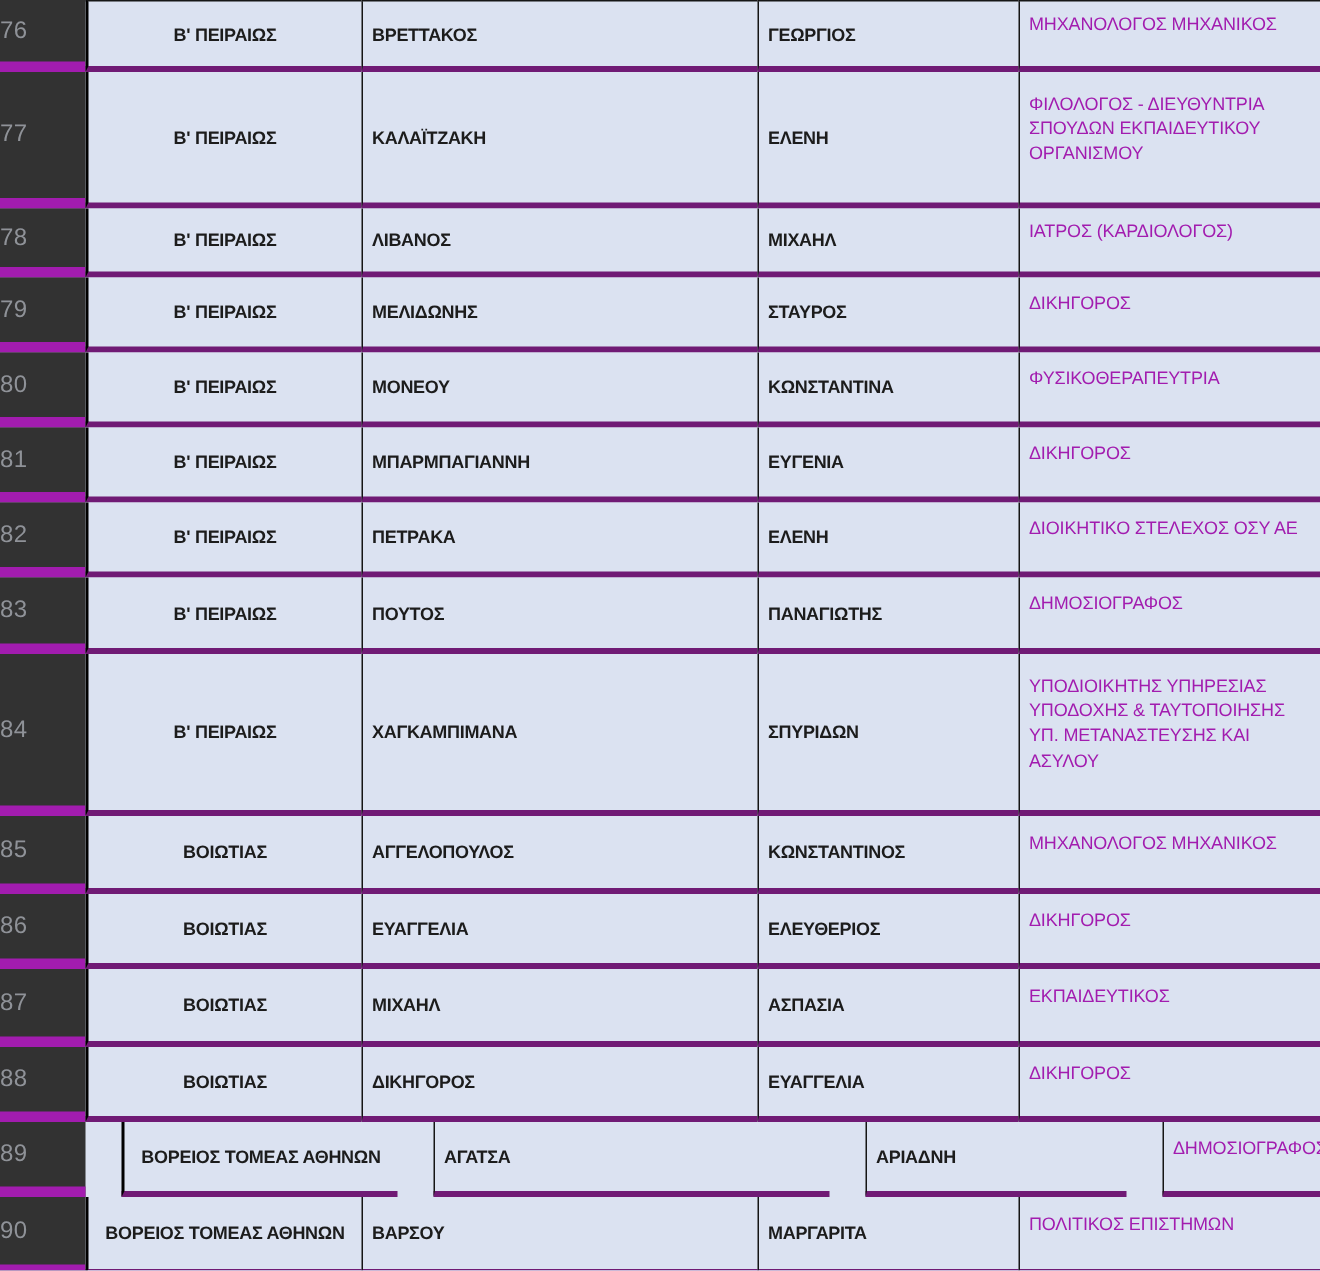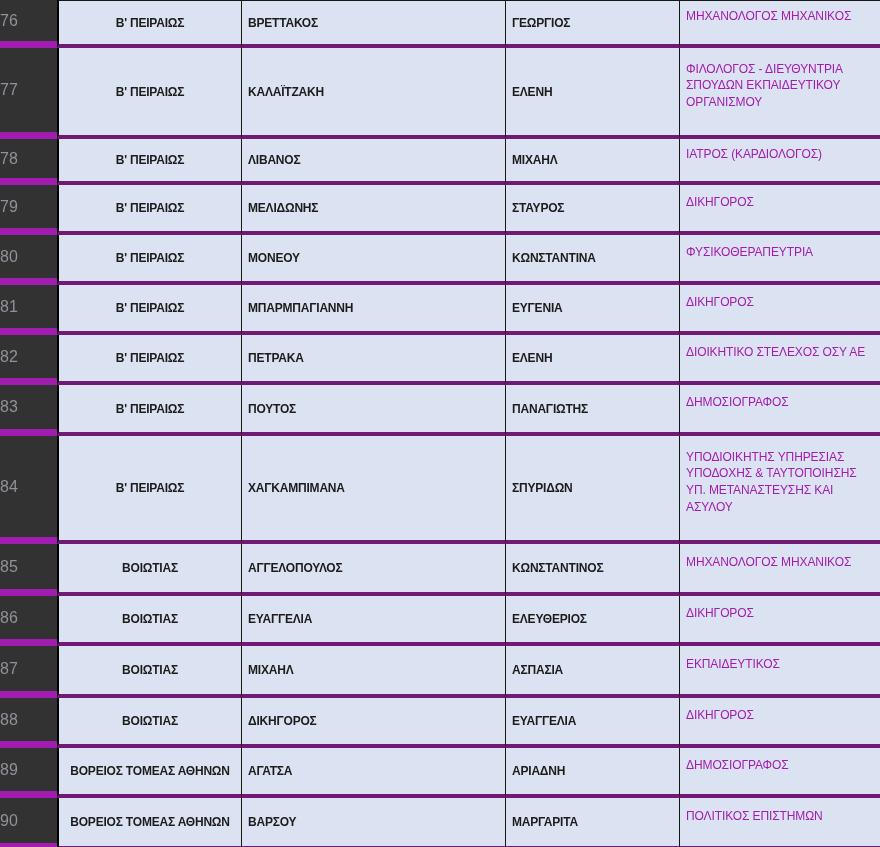--- a/index.html
+++ b/index.html
@@ -288,21 +288,21 @@
       <div class="cell light surname">
         <span>ΔΙΚΗΓΟΡΟΣ</span>
       </div>
       <div class="cell light firstname">
         <span>ΕΥΑΓΓΕΛΙΑ</span>
       </div>
       <div class="cell light profession">
         <span>ΔΙΚΗΓΟΡΟΣ</span>
       </div>
     </div>
-    <div class="trow" style="height: 50px;">
+    <div class="trow" style="height: 50px; gap: 24px;">
       <div class="cell num">
         <span>89</span>
       </div>
       <div class="cell light district">
         <span>ΒΟΡΕΙΟΣ ΤΟΜΕΑΣ ΑΘΗΝΩΝ</span>
       </div>
       <div class="cell light surname">
         <span>ΑΓΑΤΣΑ</span>
       </div>
       <div class="cell light firstname">

